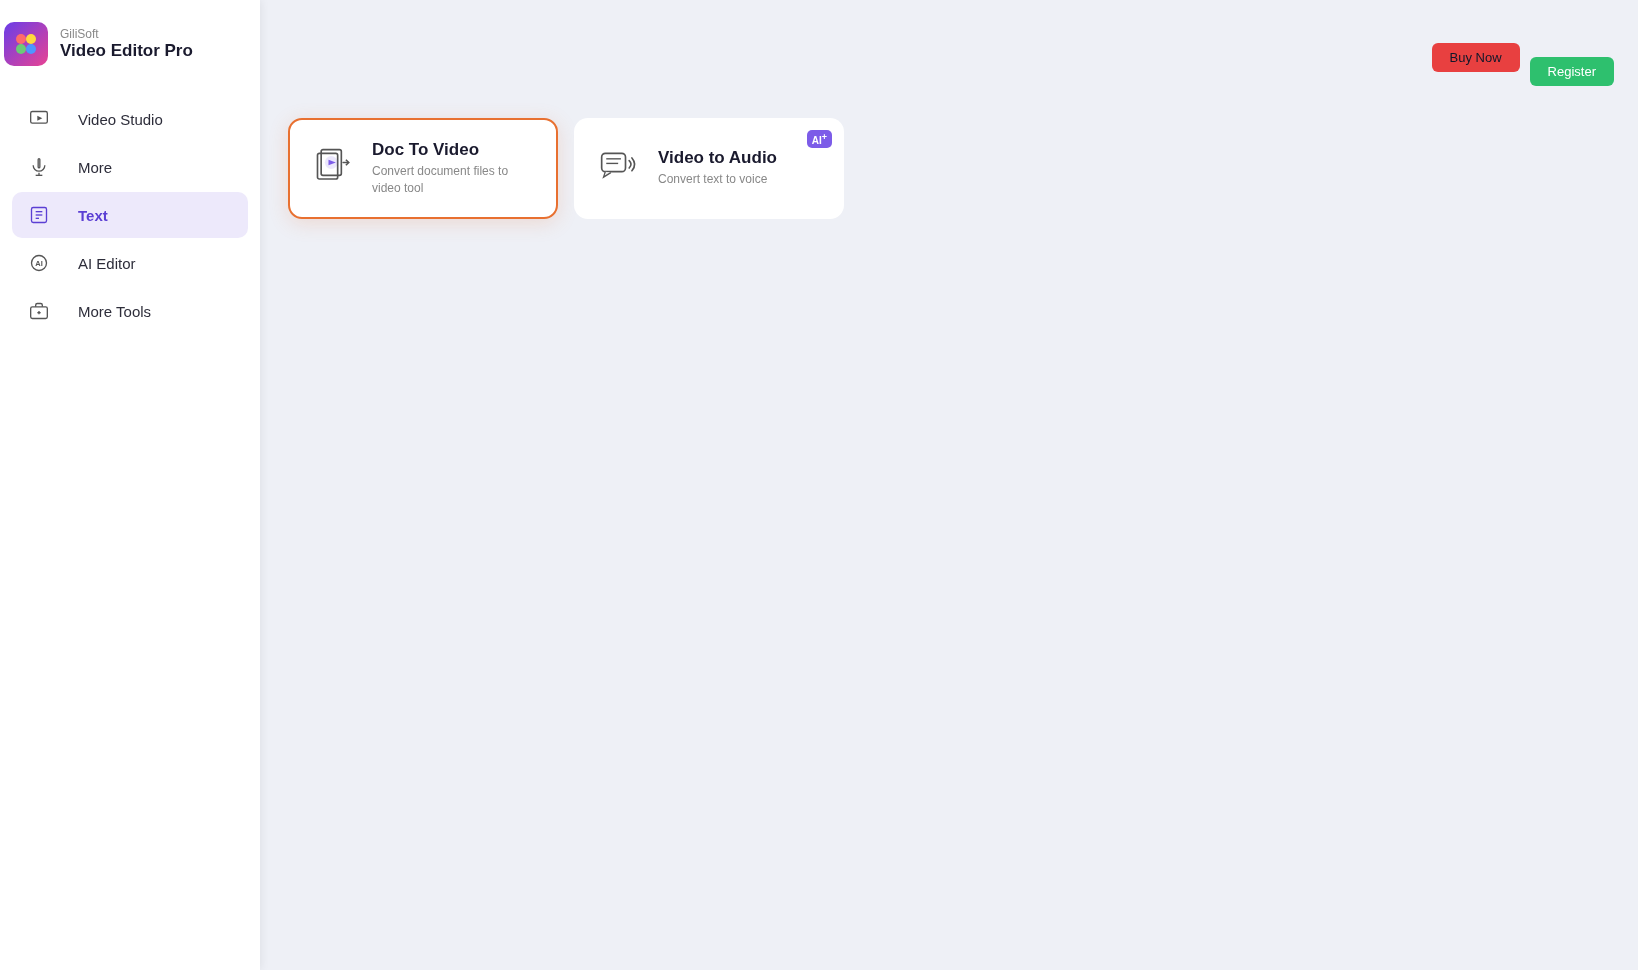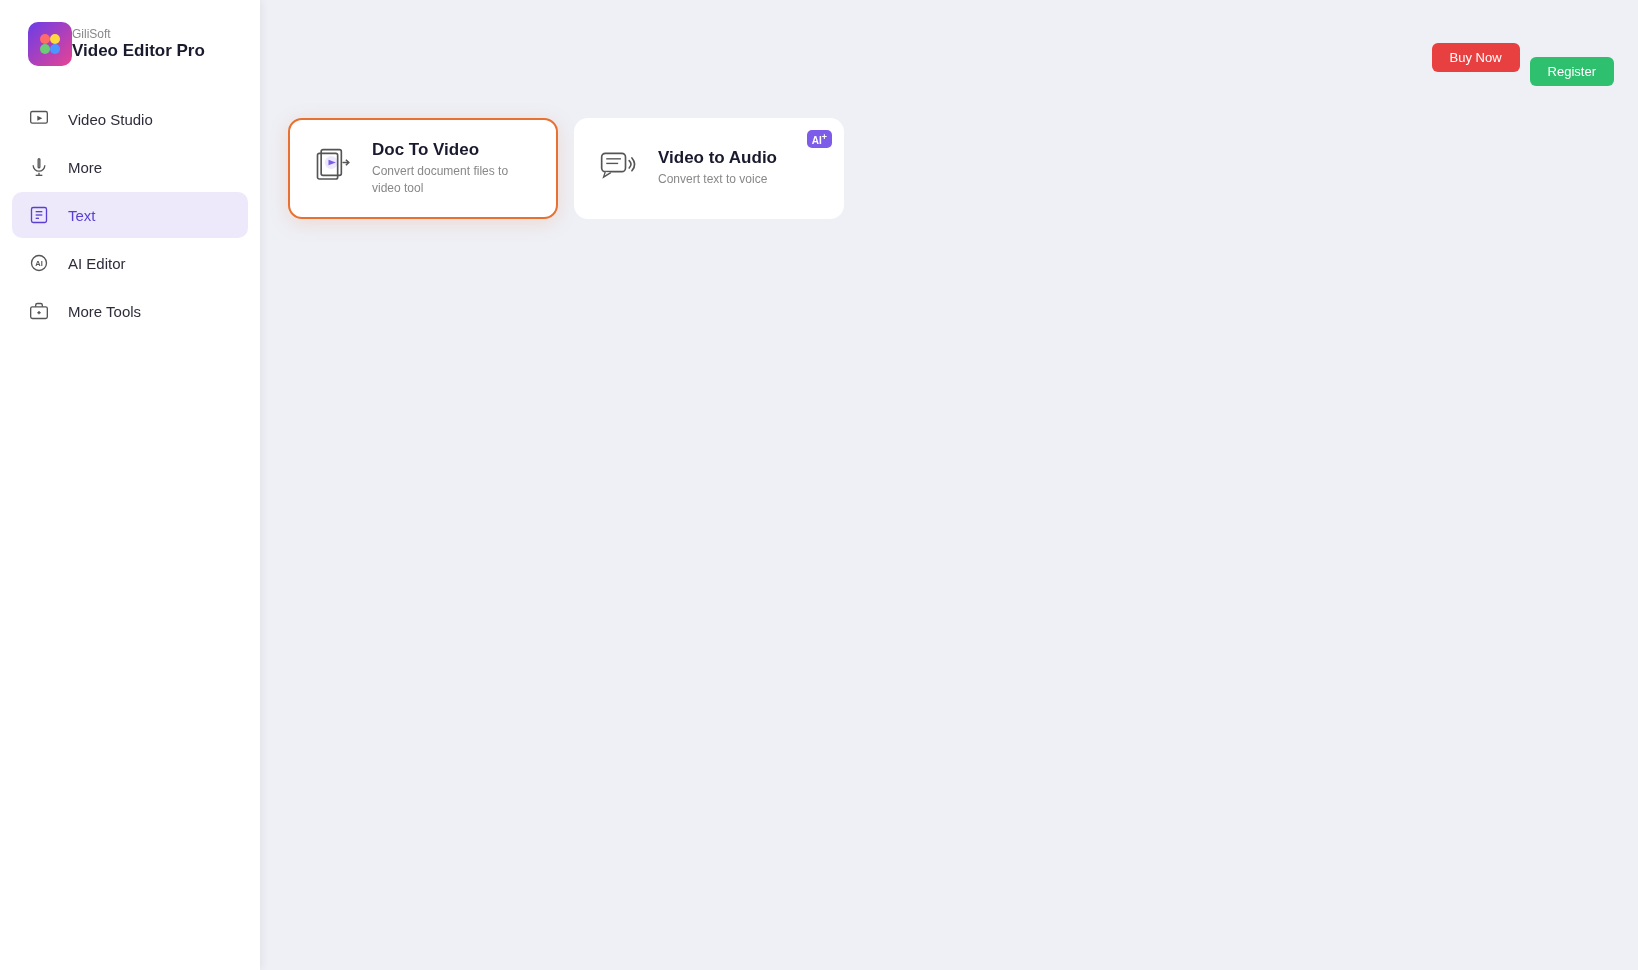--- a/index.html
+++ b/index.html
@@ -20,21 +20,22 @@
       display: flex;
       flex-direction: column;
       padding: 0;
       box-shadow: 2px 0 8px rgba(0,0,0,0.06);
       z-index: 10;
     }
 
     .logo-area {
       display: flex;
       align-items: center;
-      padding: 22px 20px 22px 28px;
+      gap: 12px;
+      padding: 22px 20px 22px 4px;
     }
 
     .logo-icon {
       width: 44px;
       height: 44px;
       border-radius: 10px;
       background: linear-gradient(135deg, #6a3de8, #e84393);
       display: flex;
       align-items: center;
       justify-content: center;
@@ -66,41 +67,41 @@
 
     .nav-list {
       list-style: none;
       padding: 8px 12px;
       flex: 1;
     }
 
     .nav-item {
       display: flex;
       align-items: center;
-      gap: 18px;
+      gap: 28px;
       padding: 12px 16px;
       border-radius: 10px;
       cursor: pointer;
       margin-bottom: 2px;
       transition: background 0.15s;
     }
 
     .nav-item.active {
       background: #ede9fb;
     }
 
     .nav-item-label {
       font-size: 15px;
       color: #2d2d3a;
       font-weight: 500;
     }
 
     .nav-item.active .nav-item-label {
       color: #5b3fd4;
-      font-weight: 400;
+      font-weight: 700;
     }
 
     .nav-icon {
       width: 22px;
       height: 22px;
       display: flex;
       align-items: center;
       justify-content: center;
       flex-shrink: 0;
     }
@@ -139,21 +140,21 @@
       padding: 7px 18px;
       border-radius: 6px;
       border: none;
       font-size: 13px;
       font-weight: 500;
       cursor: pointer;
     }
 
     .btn-red {
       background: #e84040;
-      color: #ffffff;
+      color: #0f172a;
       margin-top: 16px;
     }
 
     .btn-green {
       background: #2ec06e;
       color: white;
       margin-top: 45px;
     }
 
     .tool-grid-area {

